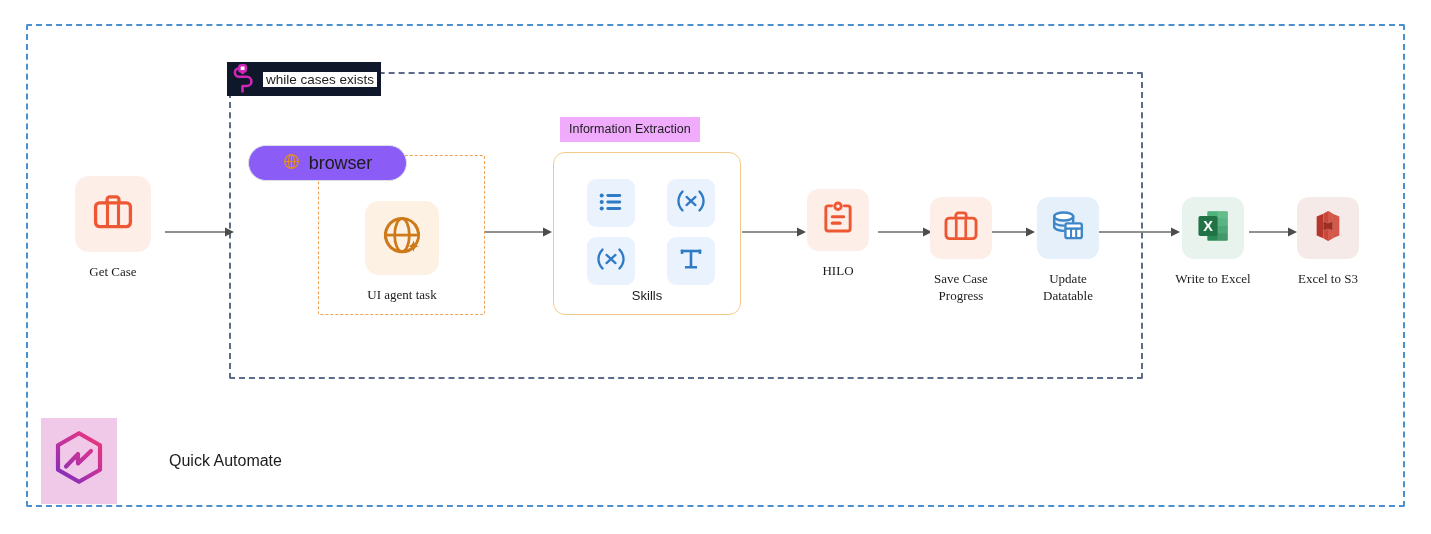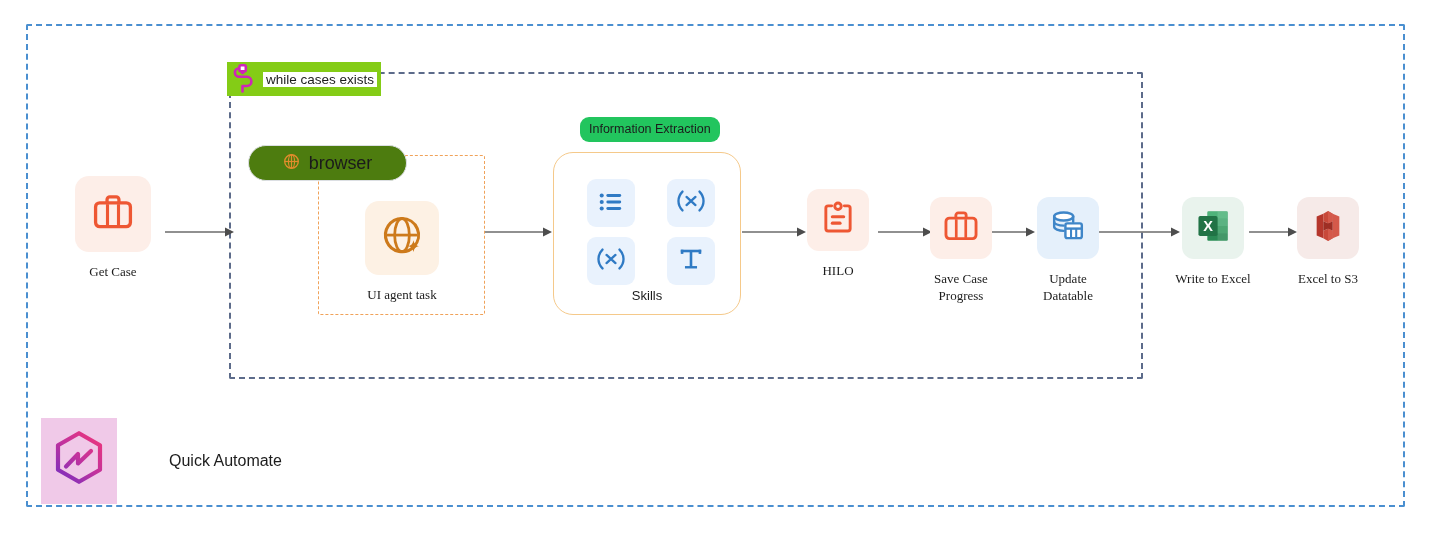--- a/index.html
+++ b/index.html
@@ -42,42 +42,42 @@
     border-radius: 2px;
     box-sizing: border-box;
   }
   .loop-header {
     position: absolute;
     left: 227px;
     top: 62px;
     display: flex;
     align-items: center;
     gap: 6px;
-    background: #84cc16;
+    background: #0f172a;
     padding: 0 4px 0 0;
     height: 34px;
   }
   .loop-icon { width: 30px; height: 32px; display:block; }
   .loop-label {
     font-size: 13.5px;
     color: #1c1c1c;
     white-space: nowrap;
     background: #ffffff;
     padding: 0 3px;
   }
 
   
   .browser-pill {
     position: absolute;
     left: 248px;
     top: 145px;
     width: 159px;
     height: 36px;
     border: 1.5px solid #dcdfe3;
-    background: #4d7c0f;
+    background: #8b5cf6;
     border-radius: 18px;
     display: flex;
     align-items: center;
     justify-content: center;
     gap: 9px;
     box-sizing: border-box;
     z-index: 6;
     text-align: center;
   }
   .browser-label {
@@ -128,36 +128,35 @@
   .node.small .tile { width: 62px; height: 62px; border-radius: 12px; }
 
   
   .skills-box {
     position: absolute;
     left: 553px;
     top: 152px;
     width: 188px;
     height: 163px;
     border: 1.6px solid #f5c98a;
-    border-radius: 20px;
+    border-radius: 12px;
     background: #ffffff;
     box-sizing: border-box;
     z-index: 5;
   }
   .skills-badge {
     position: absolute;
-    left: 580px;
+    left: 560px;
     top: 117px;
-    background: #22c55e;
+    background: #f0abfc;
     color: #1c1c1c;
     font-size: 12.5px;
     padding: 5px 9px 6px 9px;
     z-index: 6;
     white-space: nowrap;
-    border-radius: 9px;
   }
   .skills-grid {
     position: absolute;
     left: 33px;
     top: 26px;
     display: grid;
     grid-template-columns: 56px 56px;
     grid-template-rows: 48px 48px;
     gap: 10px 24px;
   }

